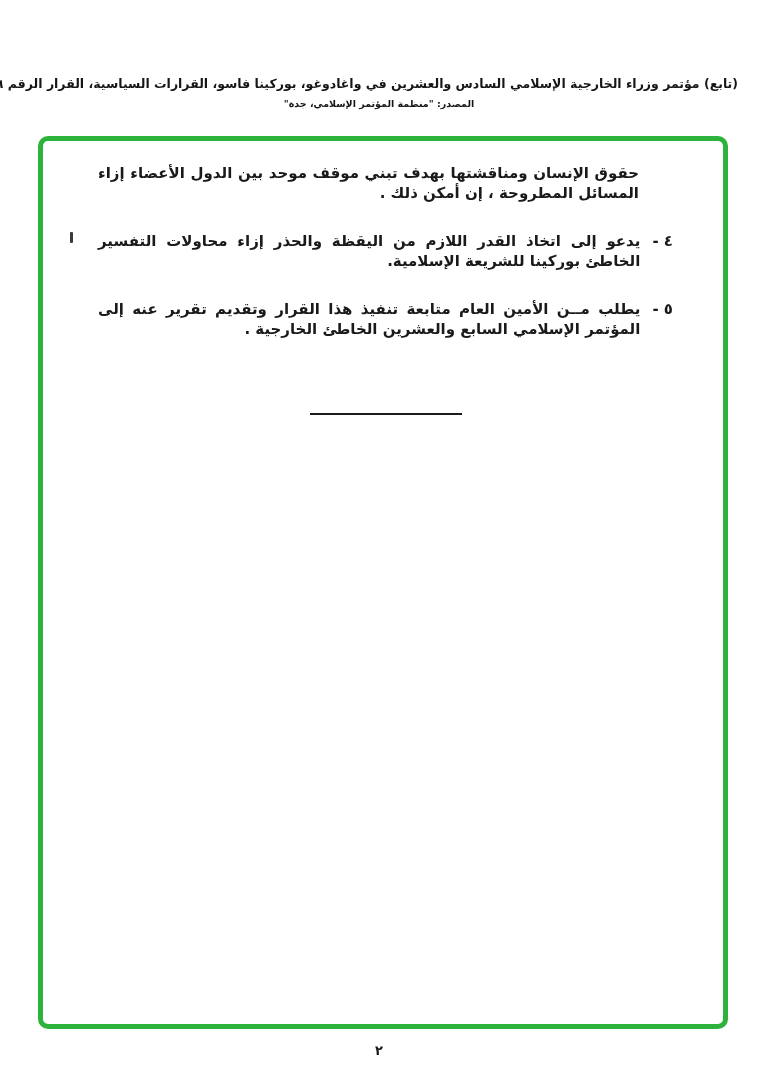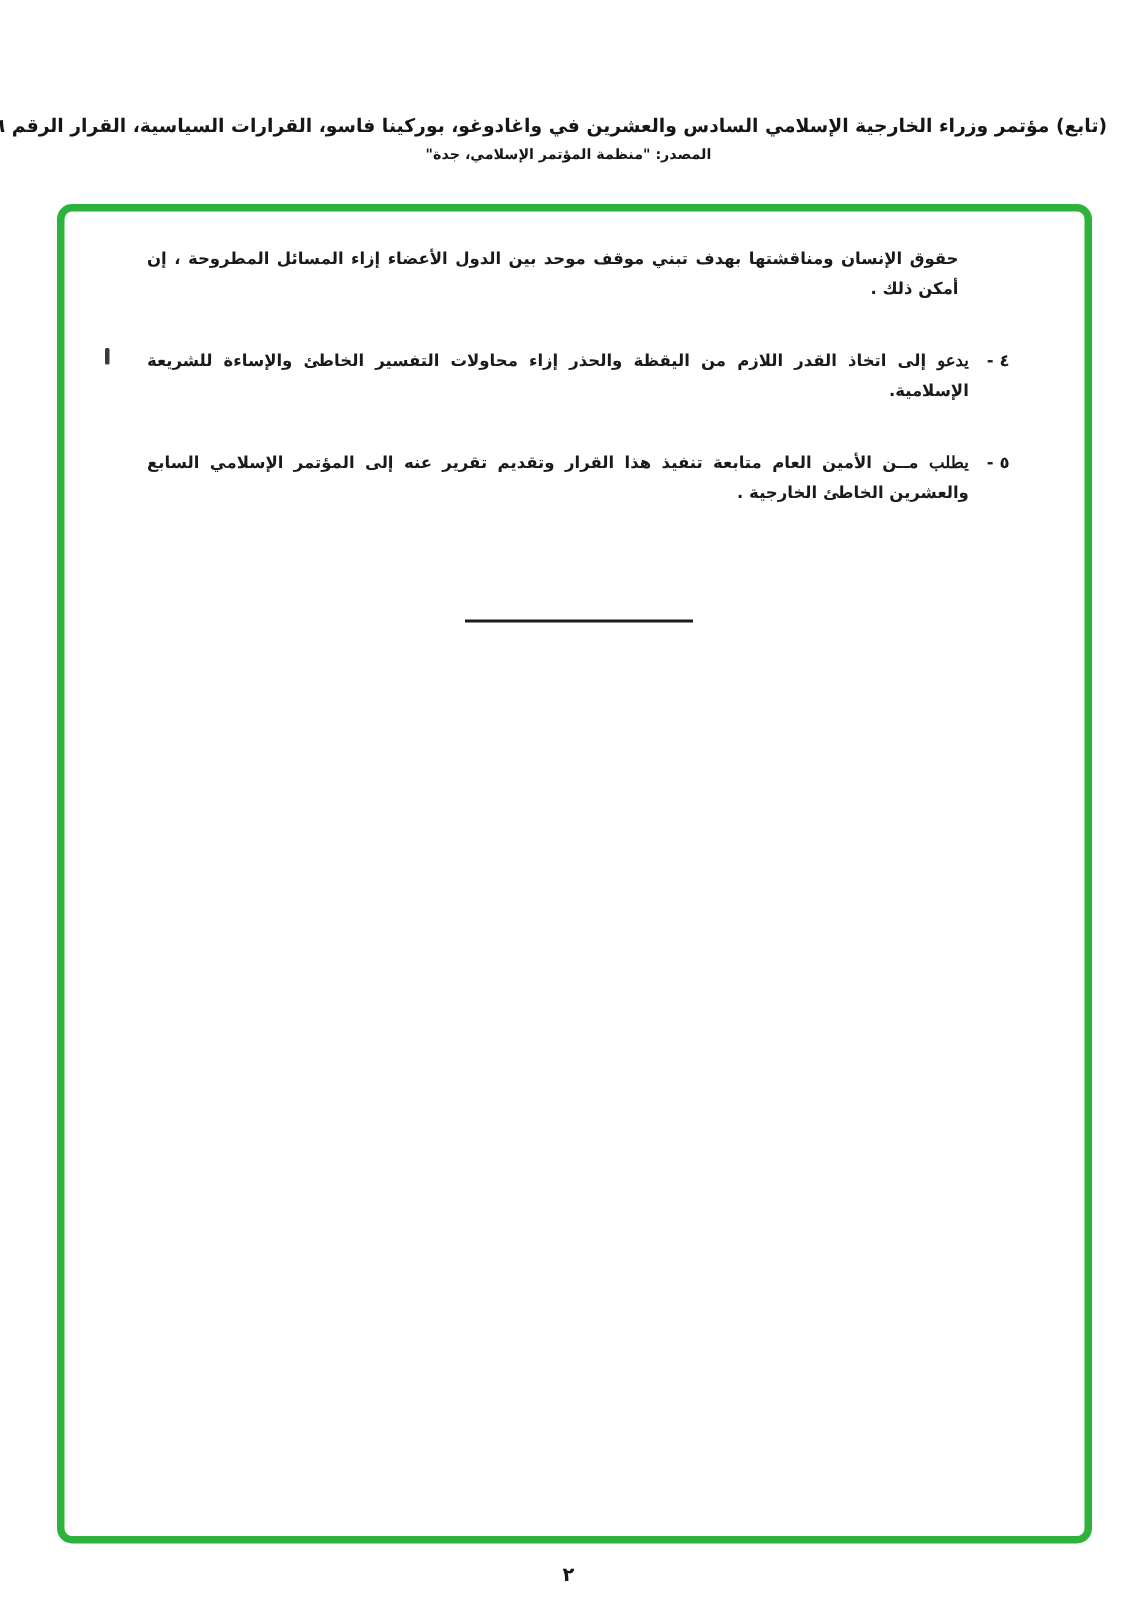--- a/index.html
+++ b/index.html
@@ -50,21 +50,21 @@
     background: #ffffff;
   }
   
   .content {
     position: absolute;
     top: 22px;
     right: 50px;
     width: 575px;
     direction: rtl;
     color: #1a1a1a;
-    font-size: 11px;
+    font-size: 15px;
     font-weight: bold;
     line-height: 20px;
   }
   .para {
     margin-right: 34px;
     text-align: justify;
   }
   .item {
     display: flex;
     gap: 12px;
@@ -73,21 +73,20 @@
   .item .num {
     flex: 0 0 auto;
     white-space: nowrap;
   }
   .item .item-text {
     flex: 1 1 auto;
     text-align: justify;
   }
   .item .lead {
     font-weight: bold;
-    font-family: Liberation Serif, serif;
   }
   .separator {
     width: 152px;
     height: 2px;
     background: #1c1c1c;
     margin: 74px auto 0 auto;
   }
   
   .stray-mark {
     position: absolute;
@@ -120,21 +119,21 @@
     <div class="header-line2">المصدر:  "منظمة المؤتمر الإسلامي، جدة"</div>
   </header>
 
   <div class="green-box" style="border-color: rgb(45, 179, 60);">
     <div class="content">
 
       <p class="para">حقوق الإنسان ومناقشتها بهدف تبني موقف موحد بين الدول الأعضاء إزاء المسائل المطروحة ، إن أمكن ذلك .</p>
 
       <div class="item">
         <span class="num">٤ -</span>
-        <p class="item-text"><span class="lead">يدعو</span><span> إلى اتخاذ القدر اللازم من اليقظة والحذر إزاء محاولات التفسير الخاطئ والإساءة للشريعة الإسلامية.</span></p>
+        <p class="item-text"><span class="lead">يدعو</span><span> إلى اتخاذ القدر اللازم من اليقظة والحذر إزاء محاولات التفسير الخاطئ بوركينا للشريعة الإسلامية.</span></p>
       </div>
 
       <div class="item">
         <span class="num">٥ -</span>
         <p class="item-text"><span class="lead">يطلب</span><span> مــن الأمين العام متابعة تنفيذ هذا القرار وتقديم تقرير عنه إلى المؤتمر الإسلامي السابع والعشرين الخاطئ الخارجية .</span></p>
       </div>
 
       <div class="separator"></div>
 
     </div>

